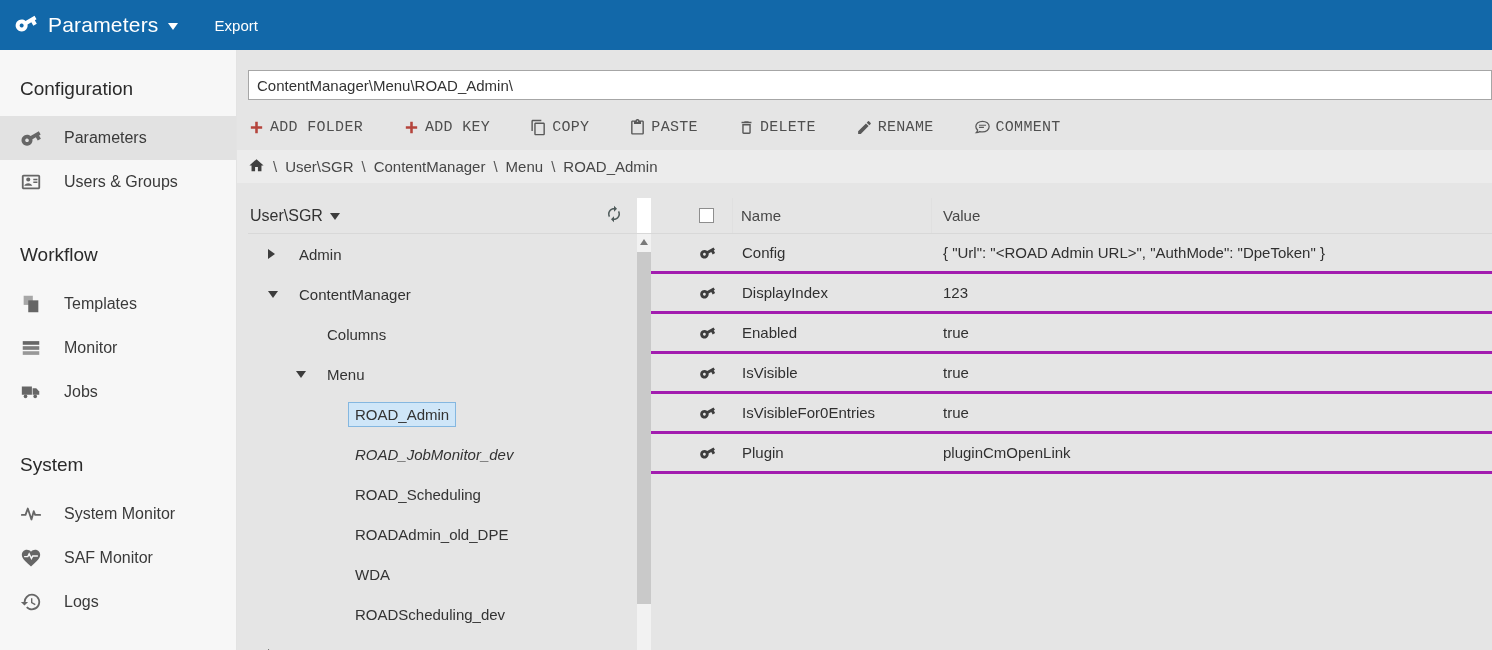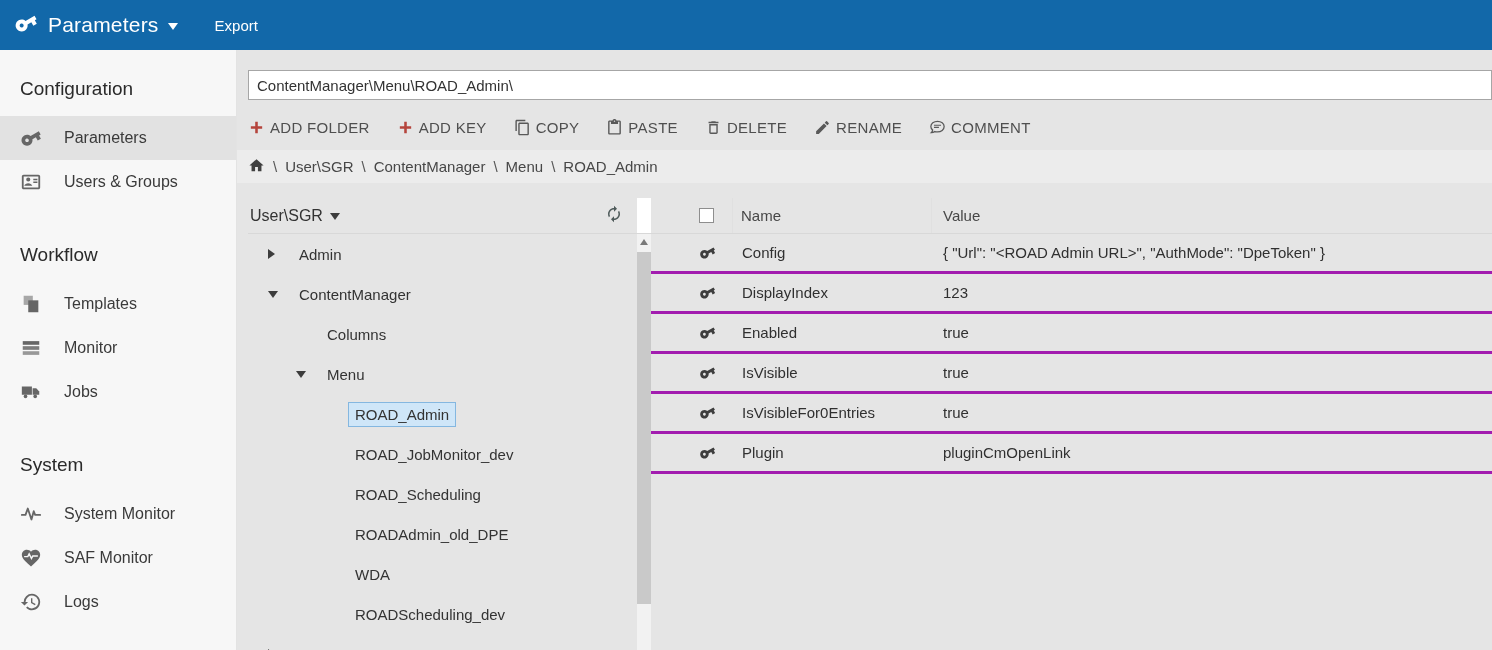--- a/index.html
+++ b/index.html
@@ -45,21 +45,21 @@
   .side-item .icon { width:22px; height:22px; color:var(--icon-gray,#666); flex:0 0 22px; }
   .side-item .icon[data-name="key-icon"] svg { transform:rotate(-30deg); }
 
   
   .main { flex:1; min-width:0; display:flex; flex-direction:column; background:#e5e5e5; }
   .path-input {
     margin:20px 0 0 11px; height:30px; width:calc(100% - 11px);
     border:1px solid #a6a6a6; border-radius:0; padding:0 8px;
     font-size:15px; color:#333; font-family:inherit; outline:none; background:#fff;
   }
-  .toolbar { display:flex; align-items:center; gap:27px; margin:13px 0 0 11px; height:28px; }
+  .toolbar { display:flex; align-items:center; gap:40px; margin:13px 0 0 11px; height:28px;font-family:Liberation Mono, monospace; }
   .tb-btn { display:flex; align-items:center; gap:5px; cursor:pointer; }
   .tb-btn .icon { width:17px; height:17px; color:#595959; }
   .tb-btn .icon[data-name="plus-icon"] { color:var(--accent-red,#b5443c); }
   .tb-btn .lbl { font-size:15px; color:var(--text-secondary,#4f4f4f); letter-spacing:.3px; }
 
   .breadcrumb {
     margin-top:9px; height:33px; background:var(--breadcrumb-bg,#ececec);
     display:flex; align-items:center; padding-left:11px; gap:8px; font-size:15px; color:#474747;
   }
   .breadcrumb .icon { width:17px; height:17px; color:#3f3f3f; }
@@ -319,21 +319,21 @@
             <div class="tree-row" data-name="tree-item-menu" style="padding-left: 46px;">
               <span class="exp" data-name="collapse-arrow-icon">
                 <span class="tri-d"></span>
               </span>
               <span class="tree-label" data-name="tree-item-label">Menu</span>
             </div>
             <div class="tree-row" data-name="tree-item-road-admin" style="padding-left: 74px;">
               <span class="exp" data-name="expander-placeholder"></span>
               <span class="tree-label selected" data-name="tree-item-label">ROAD_Admin</span>
             </div>
-            <div class="tree-row" data-name="tree-item-road-jobmonitor-dev" style="padding-left: 74px;">
+            <div class="tree-row" data-name="tree-item-road-jobmonitor-dev" style="padding-left: 74px; font-style: italic;">
               <span class="exp" data-name="expander-placeholder"></span>
               <span class="tree-label" data-name="tree-item-label">ROAD_JobMonitor_dev</span>
             </div>
             <div class="tree-row" data-name="tree-item-road-scheduling" style="padding-left: 74px;">
               <span class="exp" data-name="expander-placeholder"></span>
               <span class="tree-label" data-name="tree-item-label">ROAD_Scheduling</span>
             </div>
             <div class="tree-row" data-name="tree-item-roadadmin-old-dpe" style="padding-left: 74px;">
               <span class="exp" data-name="expander-placeholder"></span>
               <span class="tree-label" data-name="tree-item-label">ROADAdmin_old_DPE</span>

